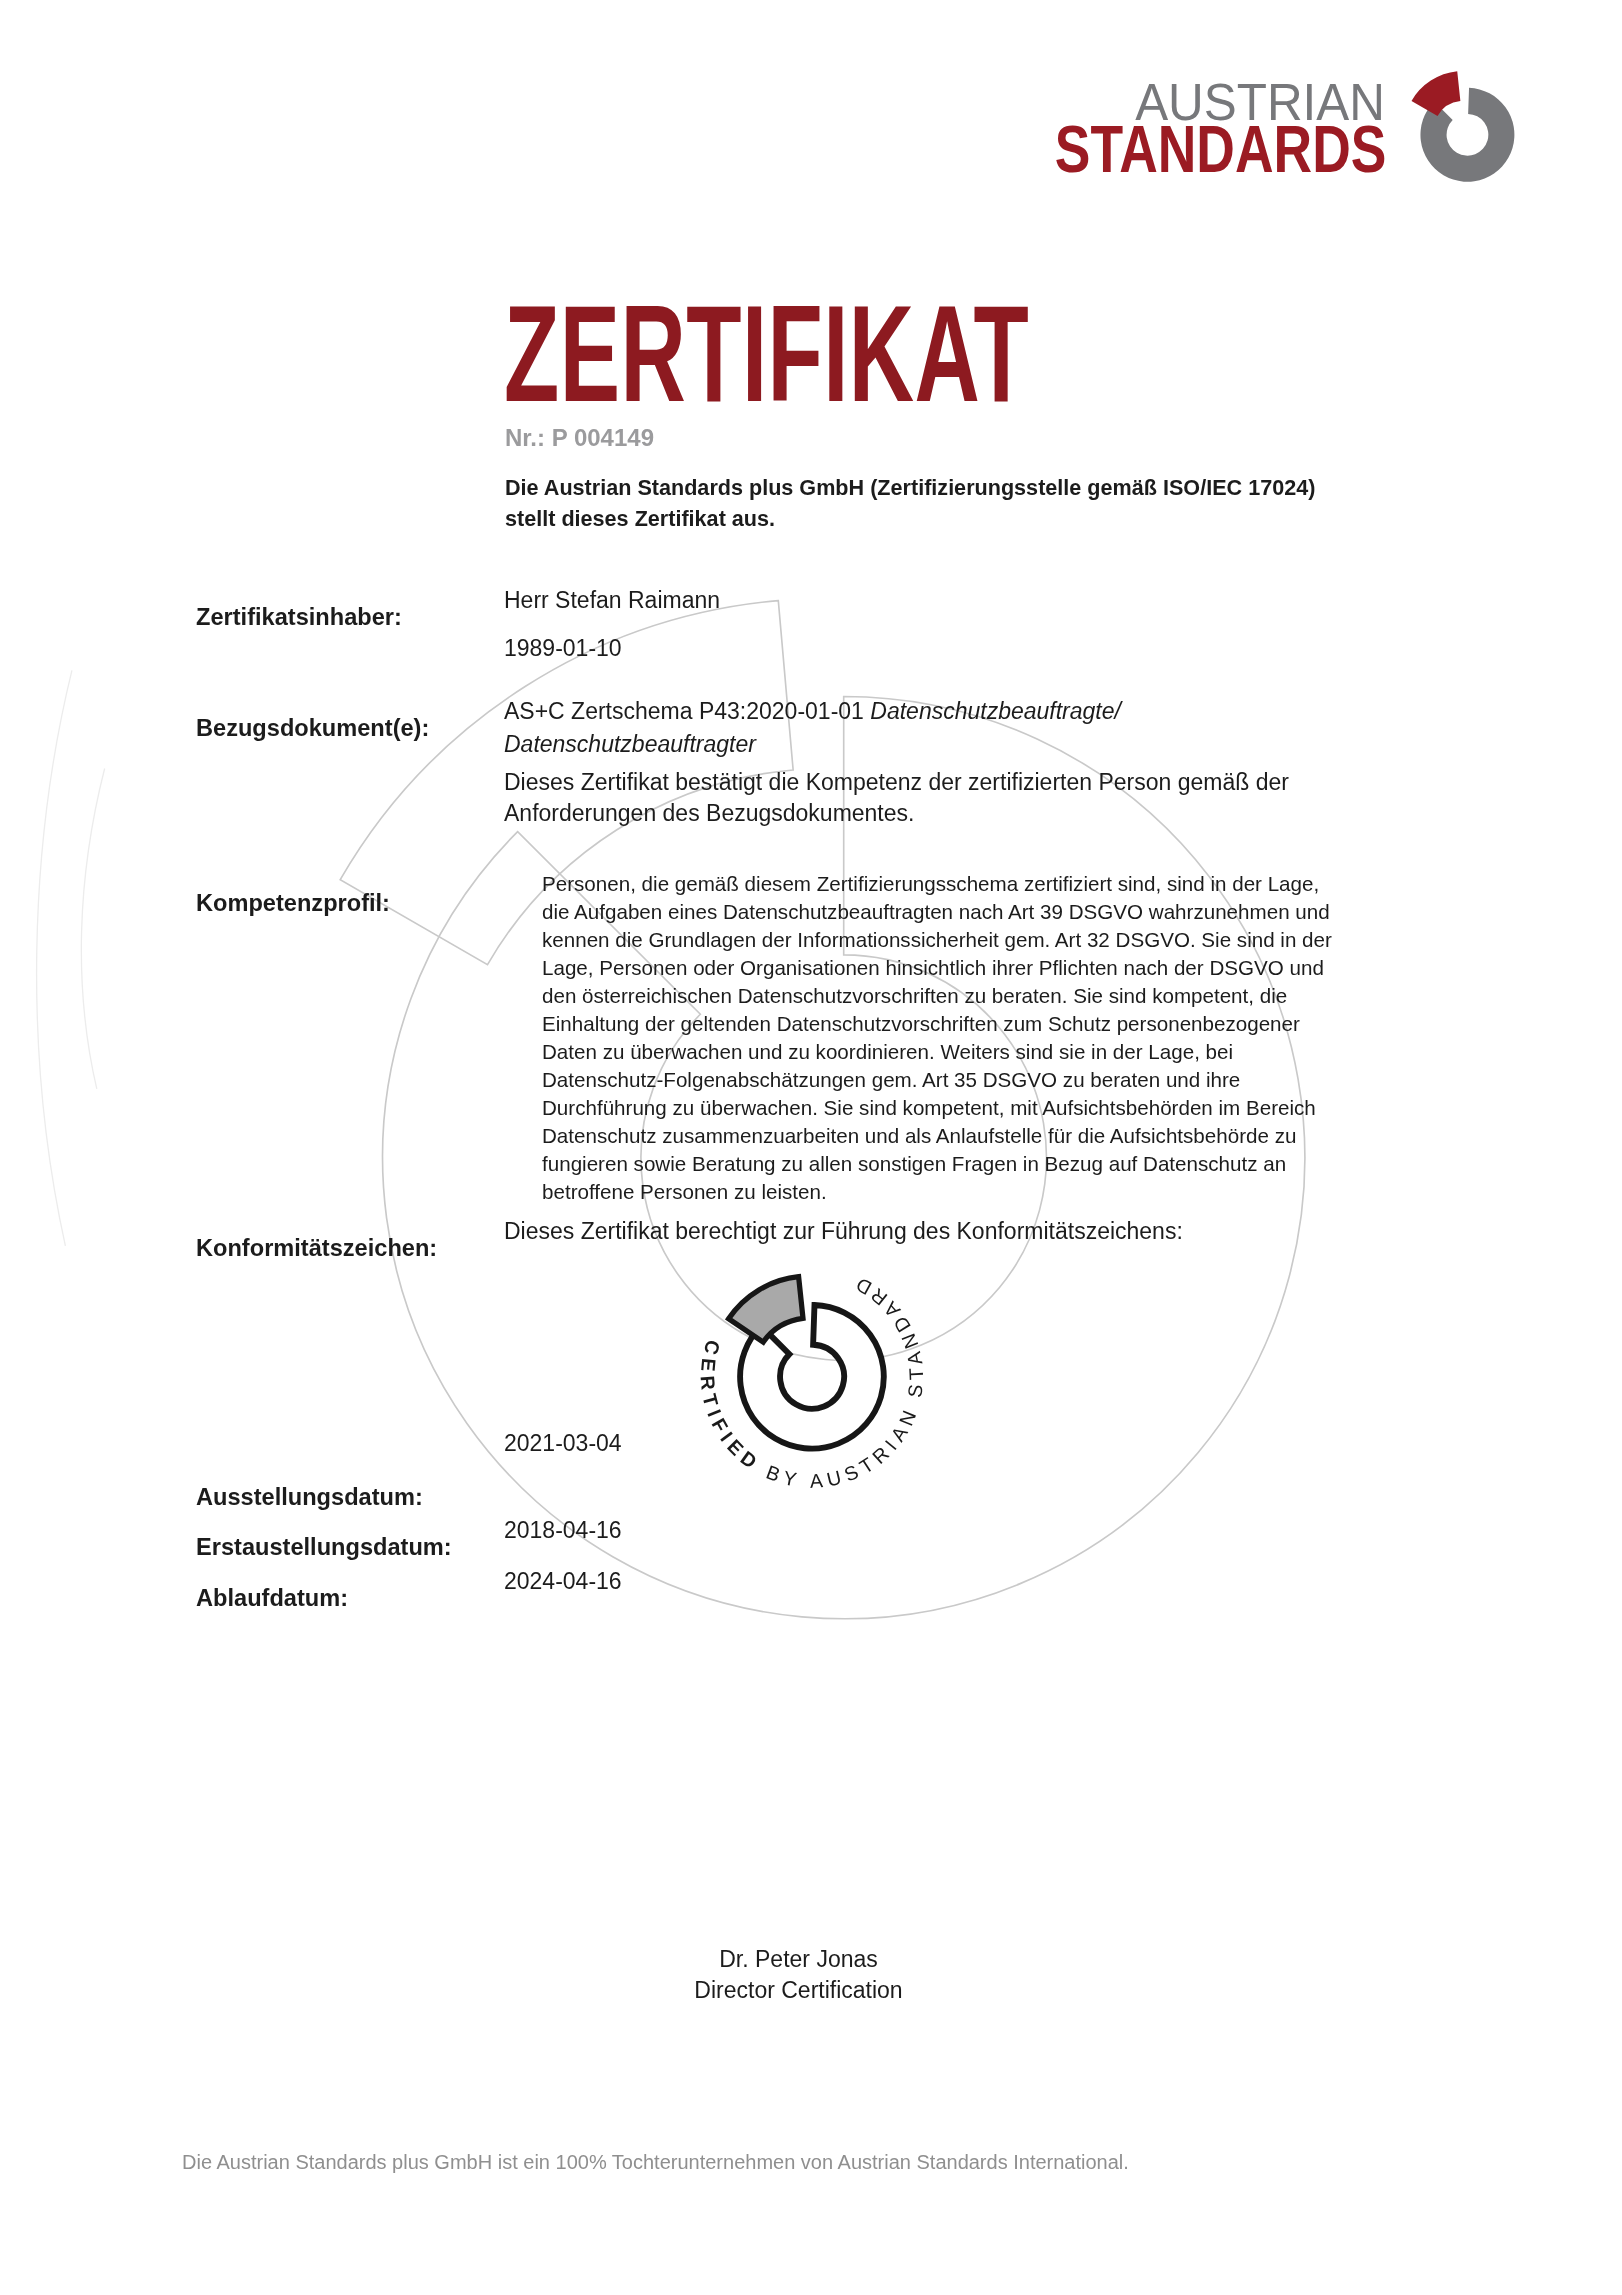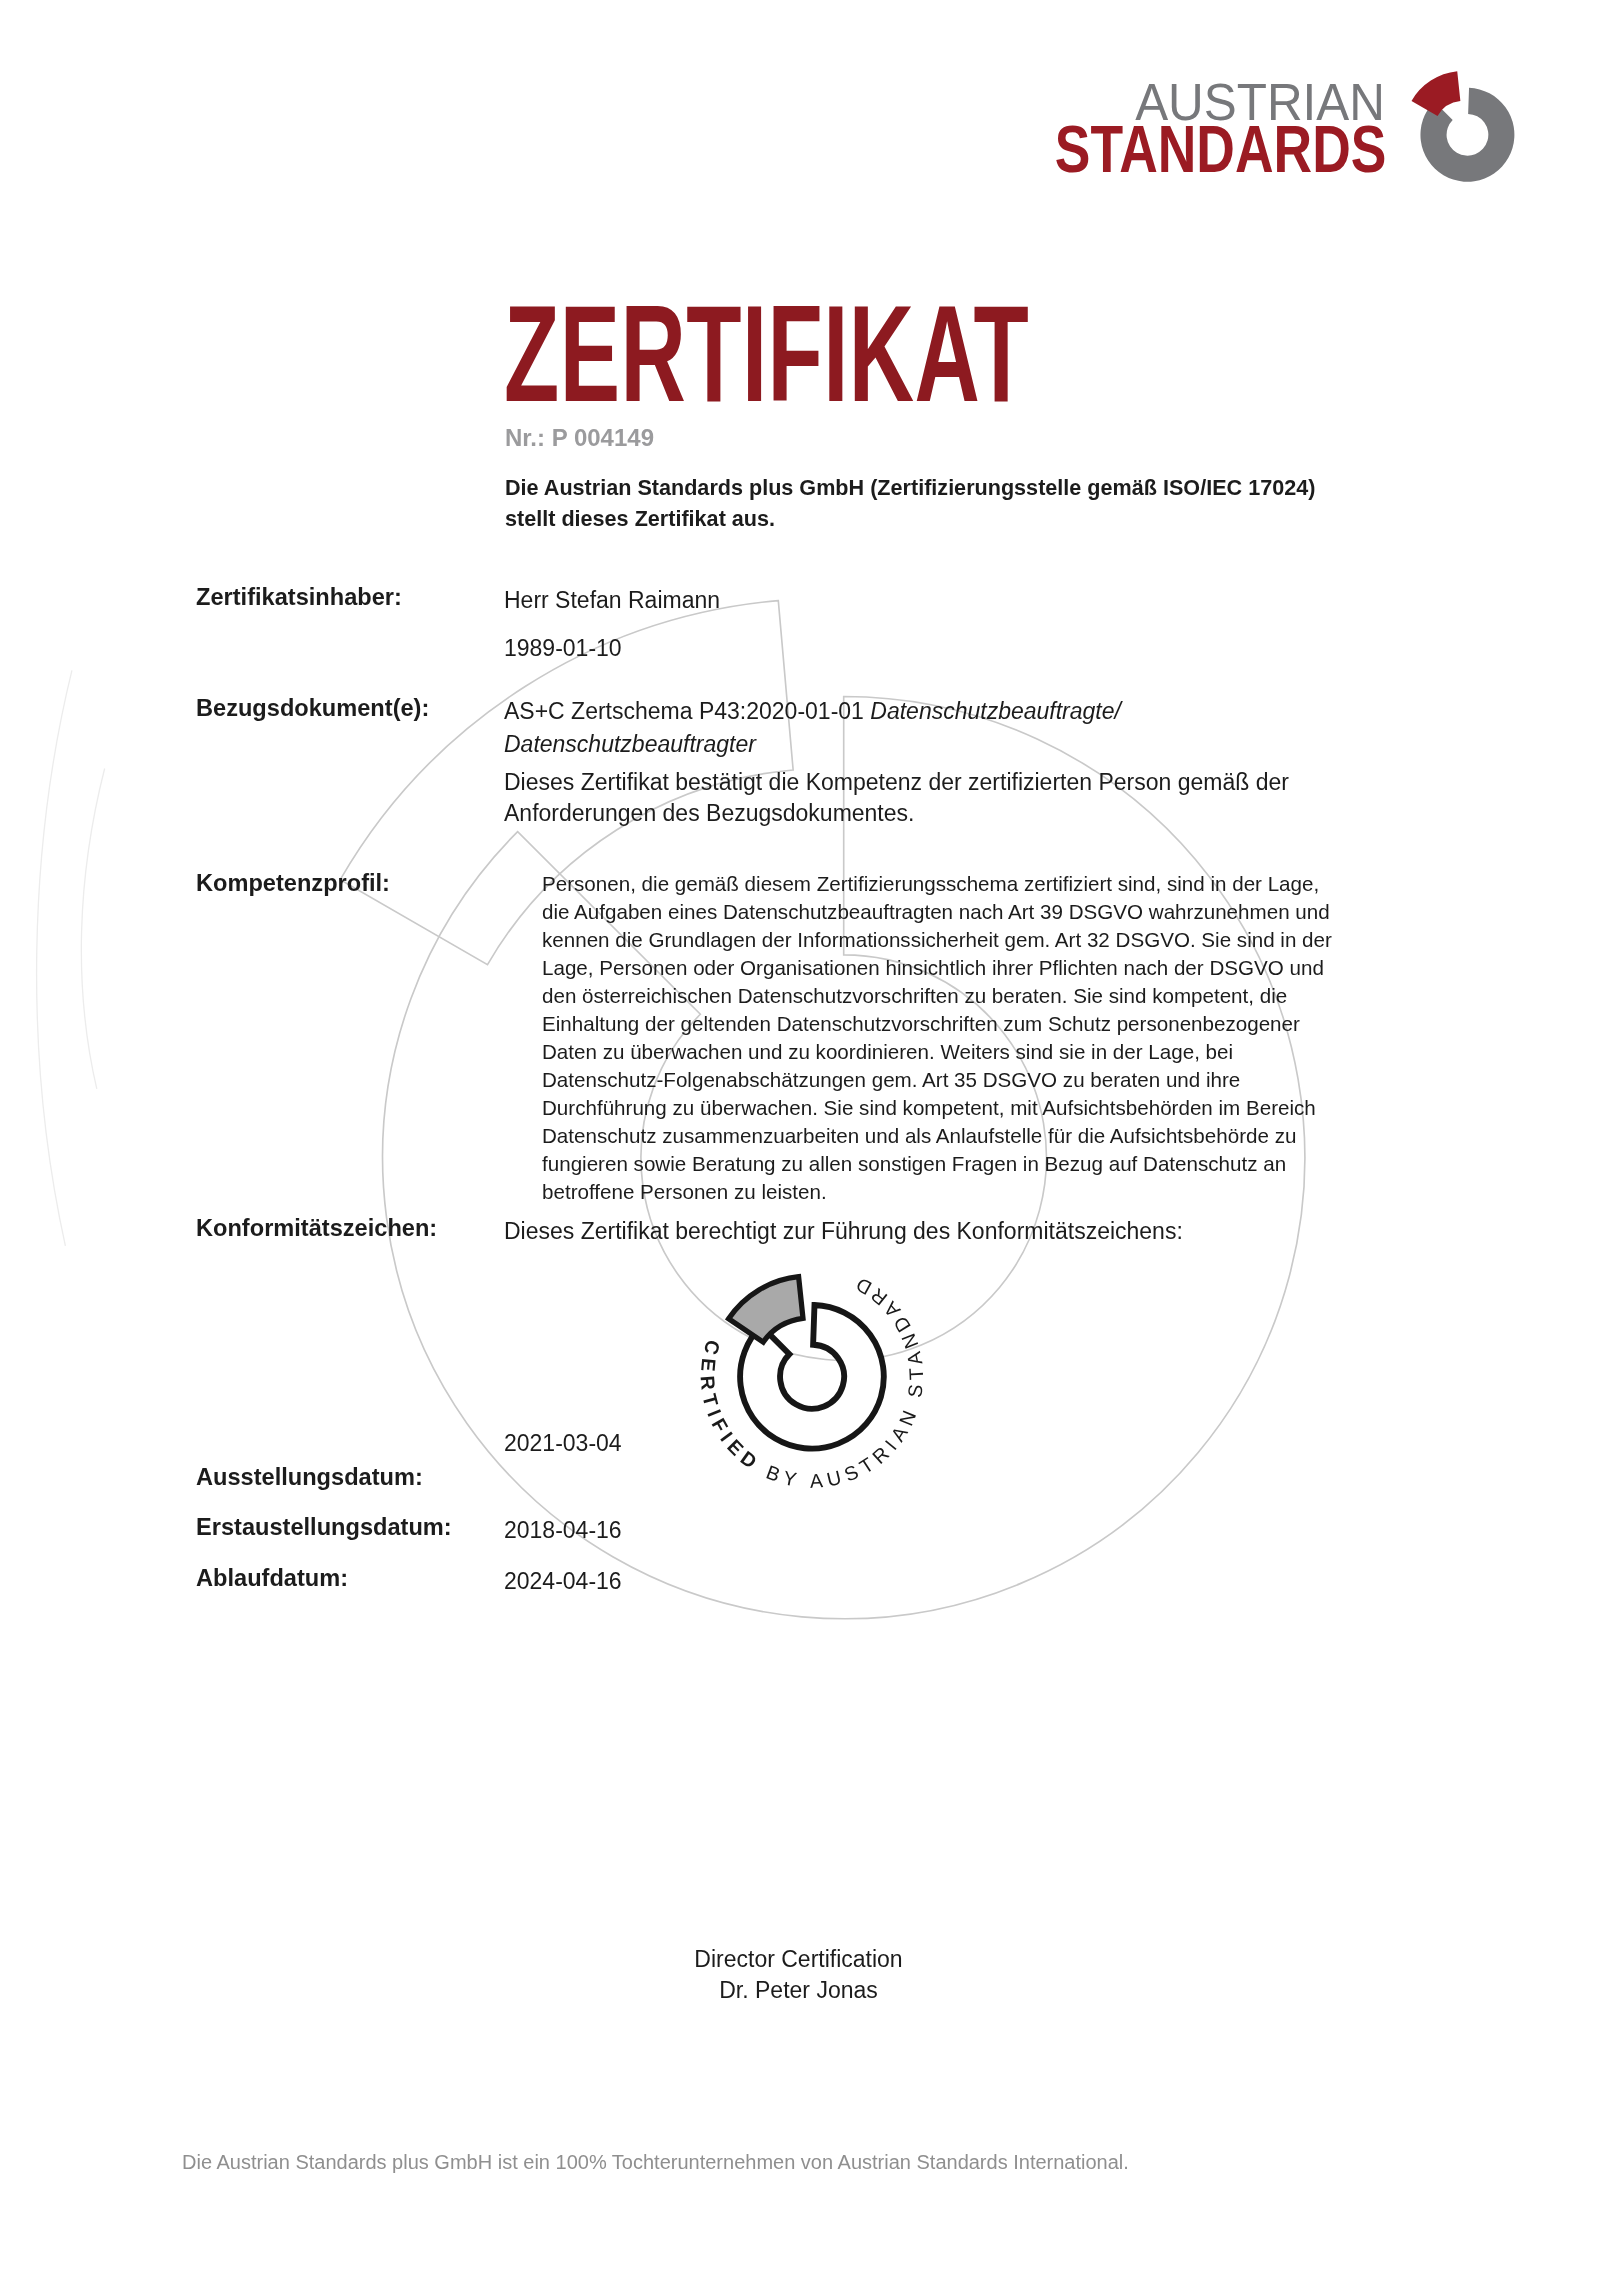--- a/index.html
+++ b/index.html
@@ -8,21 +8,21 @@
   
   #watermark{position:absolute;left:0;top:0;width:1622px;height:2295px;pointer-events:none;}
   
   .logo-line1{position:absolute;top:76px;right:237px;font-size:52px;line-height:1;font-weight:normal;color:#77787b;letter-spacing:0px;transform:scaleX(0.95);transform-origin:100% 50%;white-space:nowrap;}
   .logo-line2{position:absolute;top:116px;right:236px;font-size:66px;line-height:1;font-weight:bold;color:#9b1b23;transform:scaleX(0.81);transform-origin:100% 50%;white-space:nowrap;}
   
   .title{position:absolute;left:504px;top:285px;font-size:137px;line-height:1;font-weight:bold;color:#8d1a20;transform:scaleX(0.66);transform-origin:0 0;white-space:nowrap;letter-spacing:0.7px;}
   .cert-nr{position:absolute;left:505px;top:424px;font-size:24px;font-weight:bold;color:#9b9b9d;white-space:nowrap;}
   .intro{position:absolute;left:505px;top:472px;font-size:21.6px;font-weight:bold;line-height:31px;white-space:pre-line;width:883px;}
   
-  .lbl{position:absolute;left:196px;font-size:23.6px;font-weight:bold;white-space:nowrap;}
+  .lbl{position:absolute;left:196px;font-size:23.6px;font-weight:bold;white-space:nowrap;margin-top:20px;}
   .val{position:absolute;left:504px;font-size:23px;line-height:33px;white-space:nowrap;}
   .val .it{font-style:italic;}
   .note{position:absolute;left:504px;font-size:23px;line-height:31px;white-space:pre-line;width:916px;}
   .competence-text{position:absolute;left:504px;top:870px;font-size:20.6px;line-height:28px;white-space:pre-line;width:903px;margin-left:38px;}
   
   .signature{position:absolute;left:504px;top:1944px;width:589px;text-align:center;font-size:23px;line-height:31px;}
   
   .footer{position:absolute;left:182px;top:2147px;font-size:20px;line-height:30px;color:#8f8f8f;white-space:nowrap;}
 </style>
 </head>
@@ -100,20 +100,20 @@
 <div class="lbl" style="top:1464px;">Ausstellungsdatum:</div>
 <div class="val" style="top:1427px;">2021-03-04</div>
 
 <div class="lbl" style="top:1514px;">Erstaustellungsdatum:</div>
 <div class="val" style="top:1514px;">2018-04-16</div>
 
 <div class="lbl" style="top:1565px;">Ablaufdatum:</div>
 <div class="val" style="top:1565px;">2024-04-16</div>
 
 <div class="signature">
+  <div>Dr. Peter Jonas</div>
   <div>Director Certification</div>
-  <div>Dr. Peter Jonas</div>
 </div>
 
 <div class="footer">
   <div>Die Austrian Standards plus GmbH ist ein 100% Tochterunternehmen von Austrian Standards International.</div>
 </div>
 
 
 </body></html>

